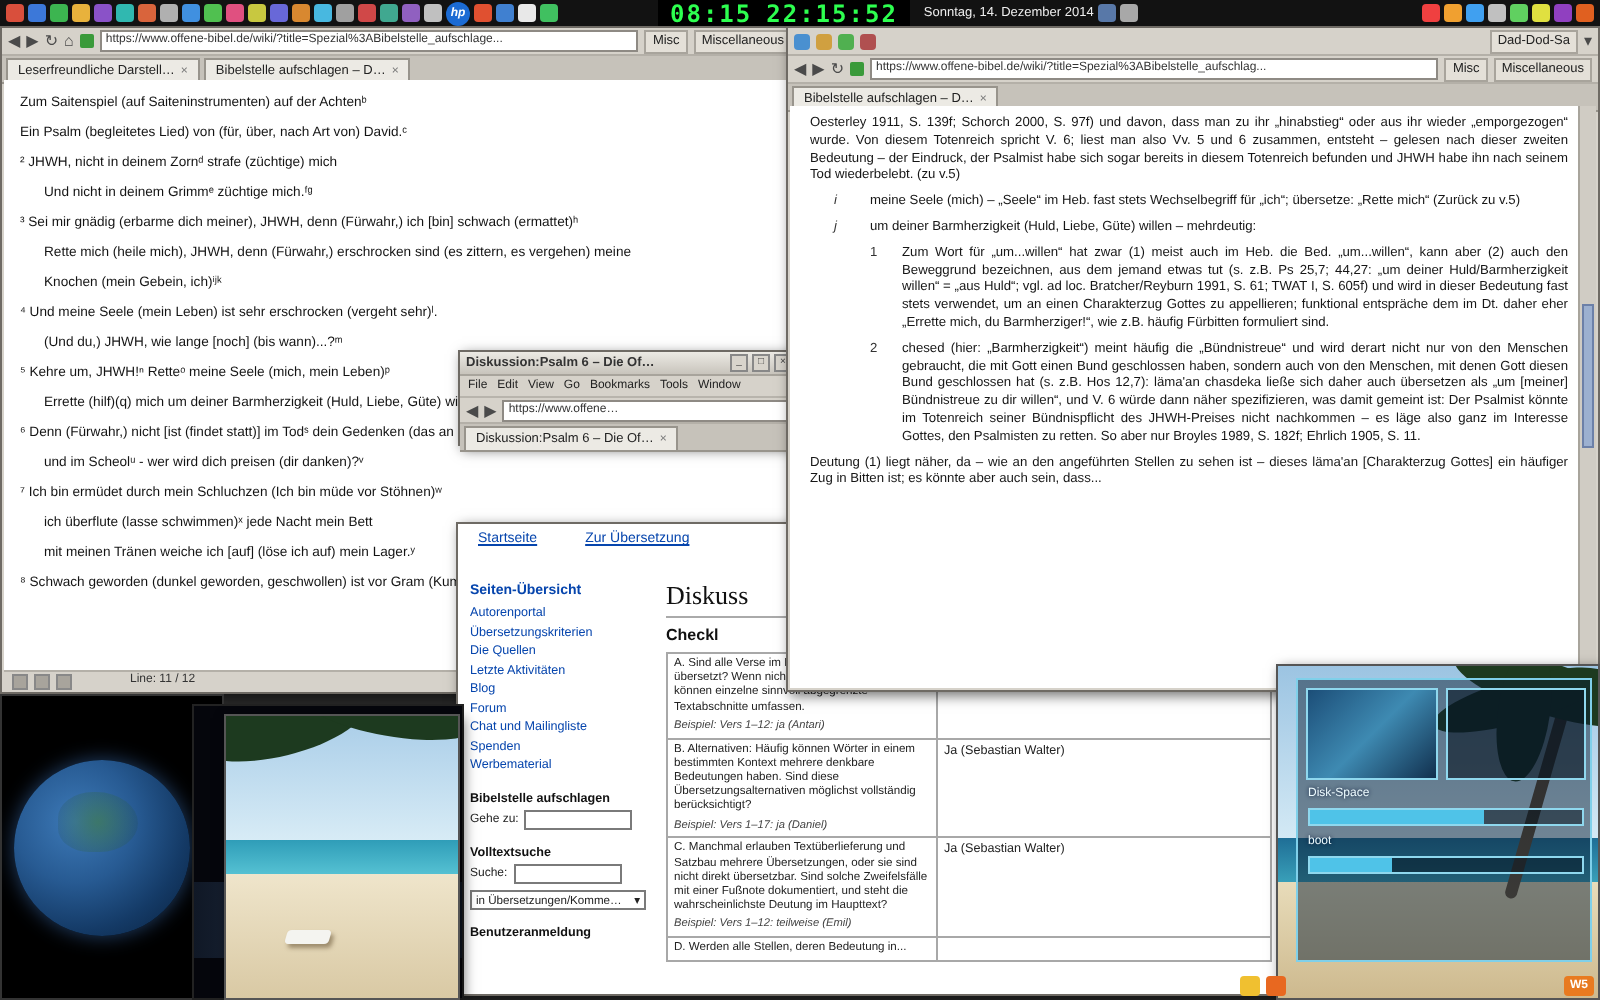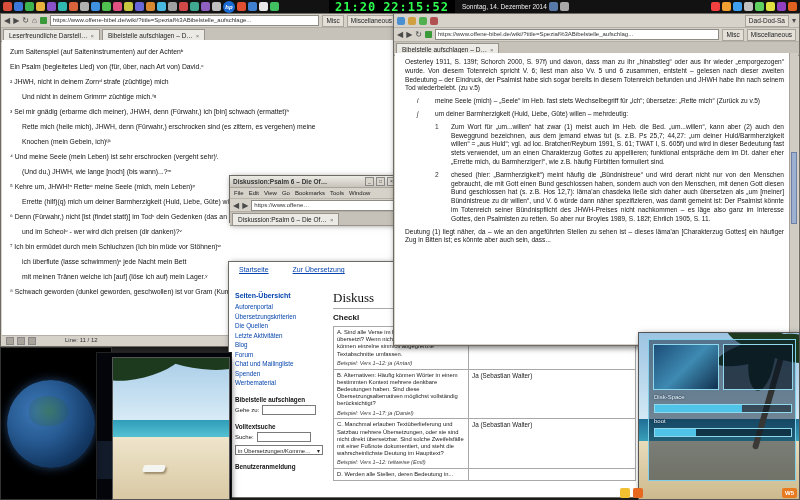--- a/index.html
+++ b/index.html
@@ -161,21 +161,21 @@
   <span class="picon" style="background:#d04848"></span>
   <span class="picon" style="background:#40a890"></span>
   <span class="picon" style="background:#9060c0"></span>
   <span class="picon" style="background:#c0c0c0"></span>
   <div class="hplogo">hp</div>
   <span class="picon" style="background:#e05030"></span>
   <span class="picon" style="background:#4080d0"></span>
   <span class="picon" style="background:#e8e8e8"></span>
   <span class="picon" style="background:#40c060"></span>
   <div class="clockbox">
-    <span class="clock">21:20</span>
+    <span class="clock">08:15</span>
     <span class="clock">22:15:52</span>
   </div>
   <span class="pdate">Sonntag, 14. Dezember 2014</span>
   <span class="picon" style="background:#5878a8"></span>
   <span class="picon" style="background:#a8a8a8"></span>
   <div class="pright">
     <span class="picon" style="background:#f04040"></span>
     <span class="picon" style="background:#f0a030"></span>
     <span class="picon" style="background:#40a0f0"></span>
     <span class="picon" style="background:#c0c0c0"></span>

